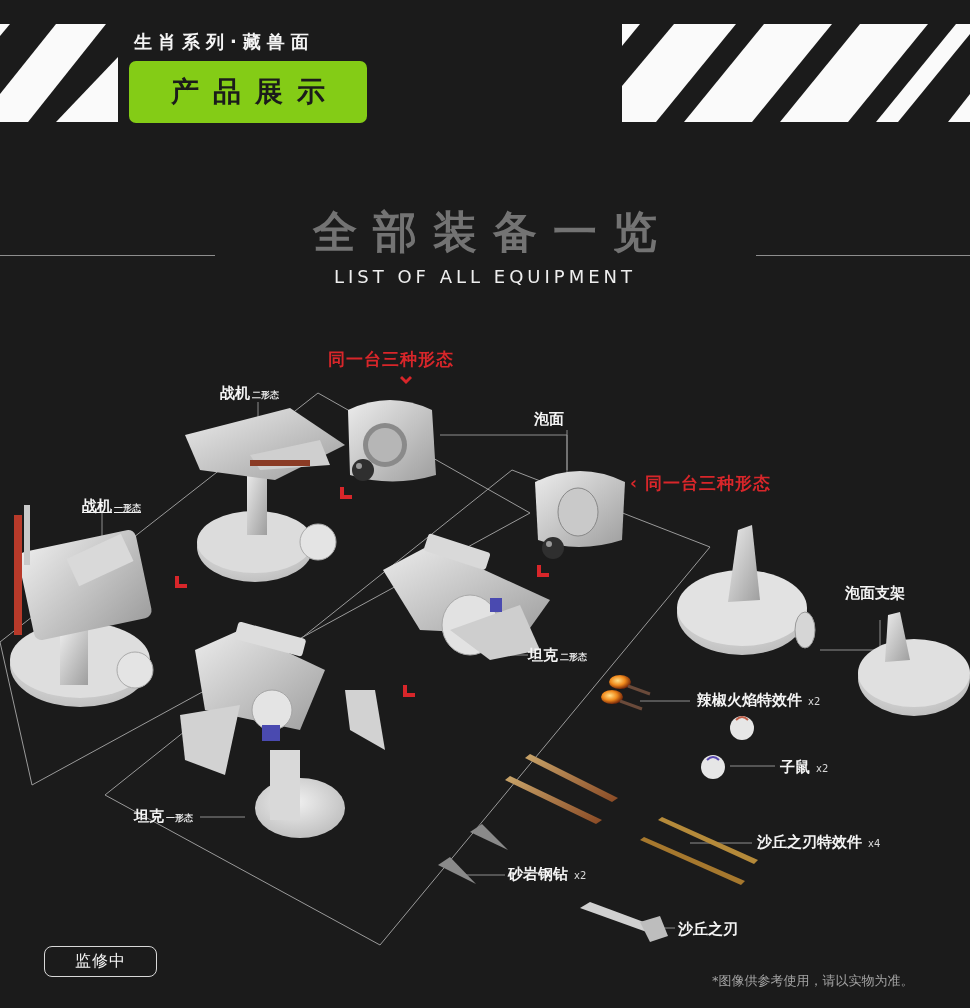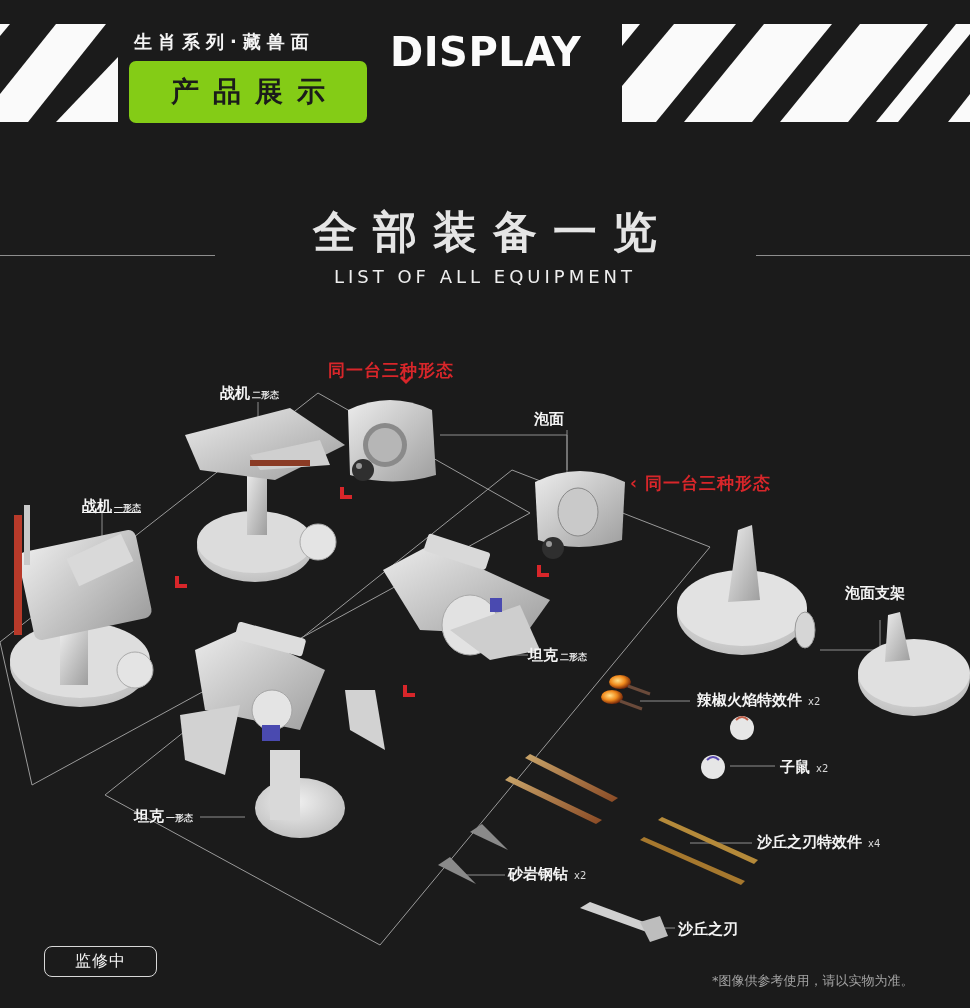--- a/index.html
+++ b/index.html
@@ -11,21 +11,21 @@
     .stripes { position: absolute; top: 24px; height: 98px; overflow: hidden; }
     .stripes.left { left: 0; width: 118px; }
     .stripes.right { left: 622px; width: 348px; }
     .stripes svg { display: block; }
     .series-label { position: absolute; left: 134px; top: 30px; font-size: 18px; font-weight: bold; letter-spacing: 6px; color: #f4f4f4; white-space: nowrap; }
     .pill { position: absolute; left: 129px; top: 61px; width: 238px; height: 62px; background: #84cc16; border-radius: 7px; display: flex; align-items: center; justify-content: center; }
     .pill span { font-size: 28px; font-weight: bold; color: #1b1b1b; letter-spacing: 14px; padding-left: 14px; }
     .product-display { position: absolute; left: 390px; top: 28px; font-family: "DejaVu Sans", sans-serif; font-weight: bold; font-size: 40px; line-height: 48px; color: #fbfbfb; letter-spacing: 0.5px; }
 
     
-    .title-cn { position: absolute; left: 0; width: 970px; top: 203px; text-align: center; font-size: 44px; font-weight: bold; letter-spacing: 16px; color: #e5e5e5; padding-left: 16px; }
+    .title-cn { position: absolute; left: 0; width: 970px; top: 203px; text-align: center; font-size: 44px; font-weight: bold; letter-spacing: 16px; color: #737373; padding-left: 16px; }
     .title-en { position: absolute; left: 0; width: 970px; top: 266px; text-align: center; font-size: 18px; letter-spacing: 4px; color: #eeeeee; font-family: "DejaVu Sans", sans-serif; }
     .title-rule { position: absolute; top: 255px; height: 1px; background: #8e8e8e; }
     .title-rule.left { left: 0; width: 215px; }
     .title-rule.right { left: 756px; width: 214px; }
 
     
     .scene { position: absolute; left: 0; top: 330px; width: 970px; height: 620px; }
     .scene svg { position: absolute; left: 0; top: 0; }
 
     .label { position: absolute; font-weight: bold; color: #f4f4f4; white-space: nowrap; font-size: 15px; }
@@ -47,21 +47,20 @@
       <polygon points="0,0 10,0 0,12" fill="#fafafa"></polygon>
       <polygon points="56,0 106,0 28,98 0,98 0,70" fill="#fafafa"></polygon>
       <polygon points="118,33 118,98 56,98" fill="#fafafa"></polygon>
     </svg>
   </div>
   <div class="series-label">生肖系列·藏兽面</div>
   <div class="pill">
     <span>产品展示</span>
   </div>
   <div class="product-display">
-    <div>DISPLAY</div>
   </div>
   <div class="stripes right">
     <svg width="348" height="98" viewBox="0 0 348 98">
       <polygon points="0,0 18,0 0,22" fill="#fafafa"></polygon>
       <polygon points="0,62 52,0 114,0 34,98 0,98" fill="#fafafa"></polygon>
       <polygon points="142,0 210,0 130,98 62,98" fill="#fafafa"></polygon>
       <polygon points="238,0 306,0 226,98 158,98" fill="#fafafa"></polygon>
       <polygon points="334,0 348,0 348,10 276,98 254,98" fill="#fafafa"></polygon>
       <polygon points="348,70 348,98 326,98" fill="#fafafa"></polygon>
     </svg>
@@ -220,21 +219,21 @@
       <polygon points="470,502 482,494 508,520" fill="#8a8a8a"></polygon>
       <polygon points="438,535 450,527 476,554" fill="#8a8a8a"></polygon>
     </g>
 
     <g>
       <polygon points="580,578 590,572 660,598 655,605" fill="#d0d0d0"></polygon>
       <polygon points="640,592 660,586 668,606 650,612" fill="#bdbdbd"></polygon>
     </g>
   </svg>
 
-  <div class="red-label" style="left:328px; top:29px;">同一台三种形态</div>
+  <div class="red-label" style="left:328px; top:18px;">同一台三种形态</div>
   <div class="red-label" style="left:630px; top:142px;">‹ 同一台三种形态</div>
 
   <div class="label" style="left:220px; top:54px;">
     <span>战机</span><span class="sub">二形态</span>
   </div>
   <div class="label" style="left:82px; top:167px;text-decoration:underline;">
     <span>战机</span><span class="sub">一形态</span>
   </div>
   <div class="label" style="left:534px; top:80px;">
     <span>泡面</span>

